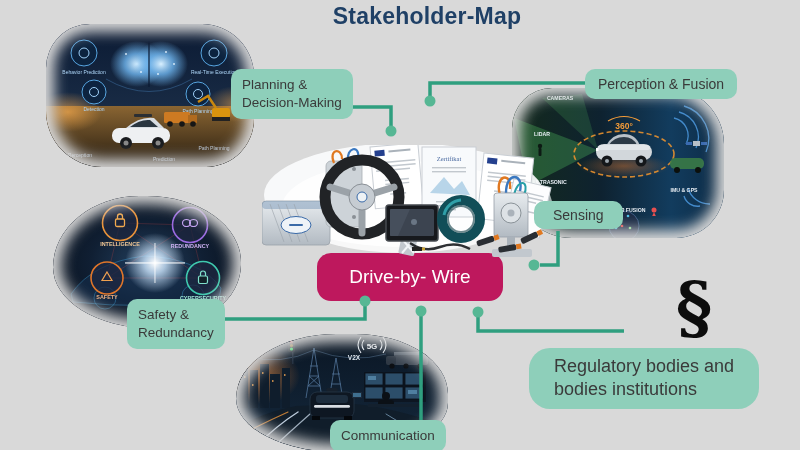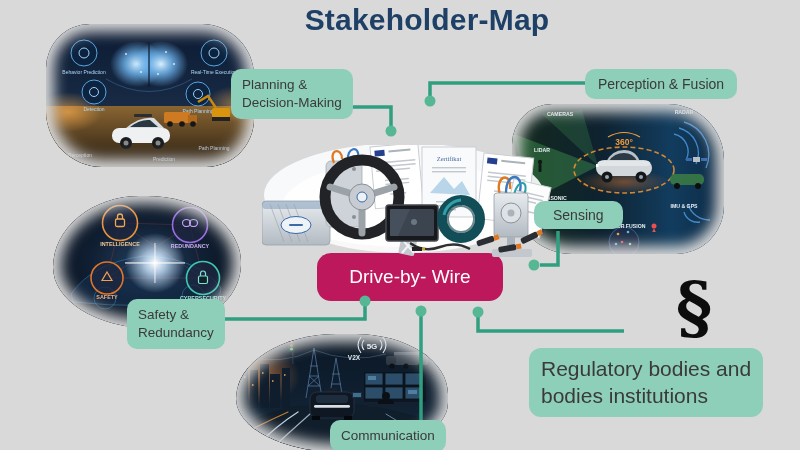--- a/index.html
+++ b/index.html
@@ -1,45 +1,45 @@
 <!DOCTYPE html>
 <html><head>
 <meta charset="utf-8">
 <style>
   html,body{margin:0;padding:0;background:#d9d9d9;}
   .stage{position:relative;width:800px;height:450px;background:#d9d9d9;overflow:hidden;
          font-family:"Liberation Sans",sans-serif;}
   .title{position:absolute;top:3px;left:54px;right:0;text-align:center;
-         font-size:30px;font-weight:bold;color:#1f4066;letter-spacing:.2px;}
+         font-size:23px;font-weight:bold;color:#1f4066;letter-spacing:.2px;}
   
   .blob{position:absolute;overflow:hidden;}
   .blob svg{position:absolute;inset:0;width:100%;height:100%;display:block;}
   .blob::after{content:"";position:absolute;inset:0;border-radius:inherit;
                box-shadow:inset 0 0 14px 8px #d9d9d9;pointer-events:none;}
   .blob-planning{left:46px;top:24px;width:208px;height:143px;border-radius:44px 52px 48px 56px;}
   .blob-safety{left:53px;top:196px;width:188px;height:132px;border-radius:46% 50% 44% 52% / 54% 50% 48% 46%;}
   .blob-infra{left:236px;top:334px;width:212px;height:118px;border-radius:50% 46% 46% 52% / 58% 54% 44% 48%;}
-  .blob-sensing{left:512px;top:104px;width:212px;height:150px;border-radius:40px 56px 48px 60px;}
+  .blob-sensing{left:512px;top:88px;width:212px;height:150px;border-radius:40px 56px 48px 60px;}
   .collage{position:absolute;left:262px;top:145px;width:292px;height:115px;}
   .collage svg{width:100%;height:100%;display:block;}
   
   .center-box{position:absolute;left:317px;top:253px;width:186px;height:48px;background:#be185d;
               border-radius:14px;display:flex;align-items:center;justify-content:center;
               color:#fff;font-size:19px;}
   
   .connectors{position:absolute;inset:0;width:800px;height:450px;pointer-events:none;}
   
   .label{position:absolute;background:#8ecfba;color:#3a3a3a;border-radius:10px;
          padding:7px 11px;font-size:13.5px;line-height:1.32;white-space:nowrap;}
   .label-planning{left:231px;top:69px;}
   .label-perception{left:585px;top:69px;padding:6px 13px;font-size:14px;}
   .label-sensing{left:534px;top:201px;padding:5px 19px;font-size:14px;}
   .label-safety{left:127px;top:299px;}
   .label-infra{left:330px;top:420px;}
-  .label-regulatory{left:529px;top:348px;padding:7px 12px;font-size:21px;line-height:1.3;border-radius:12px;}
+  .label-regulatory{left:529px;top:348px;padding:7px 25px;font-size:18px;line-height:1.3;border-radius:21px;}
   .section-sign{position:absolute;left:662px;top:270px;width:64px;text-align:center;
                 font-family:"DejaVu Serif",serif;font-weight:bold;font-size:70px;
                 line-height:1.05;color:#0d0d0d;}
   .imglabel{fill:#e8eef4;font-weight:bold;}
 </style>
 </head>
 <body>
 
 <div class="stage">
 

